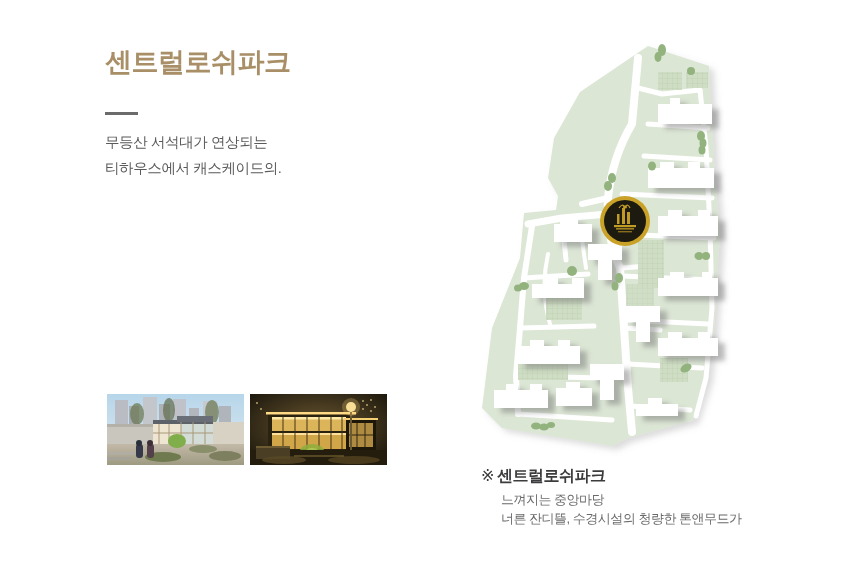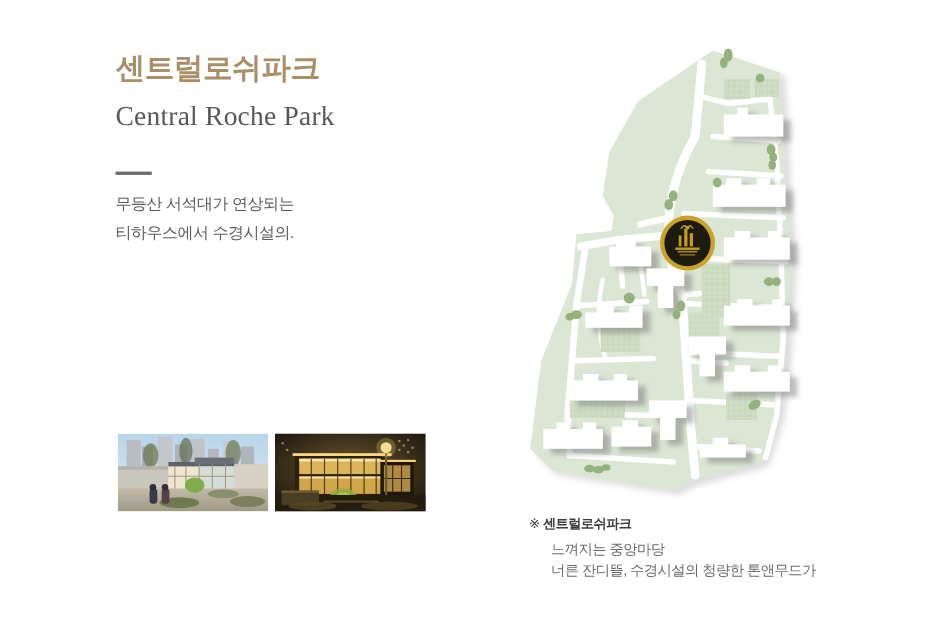--- a/index.html
+++ b/index.html
@@ -84,21 +84,21 @@
   .map-wrap svg { display: block; }
 
   
   .caption {
     position: absolute;
     left: 481px;
     top: 466px;
     width: 320px;
   }
   .caption-head {
-    font-size: 12px;
+    font-size: 16px;
     font-weight: 700;
     color: #3c3c3e;
     letter-spacing: -0.5px;
     line-height: 20px;
     white-space: nowrap;
   }
   .caption-mark {
     font-weight: 400;
     color: #3c3c3e;
     margin-right: 3px;
@@ -111,25 +111,24 @@
     color: #6a6a6c;
     letter-spacing: -0.5px;
   }
   .caption-body div { white-space: nowrap; }
 </style>
 </head>
 <body>
 
 <div class="left-col">
   <h1 class="title-ko">센트럴로쉬파크</h1>
-  <h2 class="title-en">Central Roche Park</h2>
   <div class="rule"></div>
   <div class="body-copy">
     <div>무등산 서석대가 연상되는</div>
-    <div>티하우스에서 수경시설의.</div>
+    <div>티하우스에서 캐스케이드의.</div>
   </div>
 </div>
 
 <div class="photos">
 
   <div class="photo">
     <svg width="137" height="71" viewBox="0 0 137 71">
       <defs>
         <linearGradient id="skyD" x1="0" y1="0" x2="0" y2="1">
           <stop offset="0%" stop-color="#b7d6ea"></stop>

